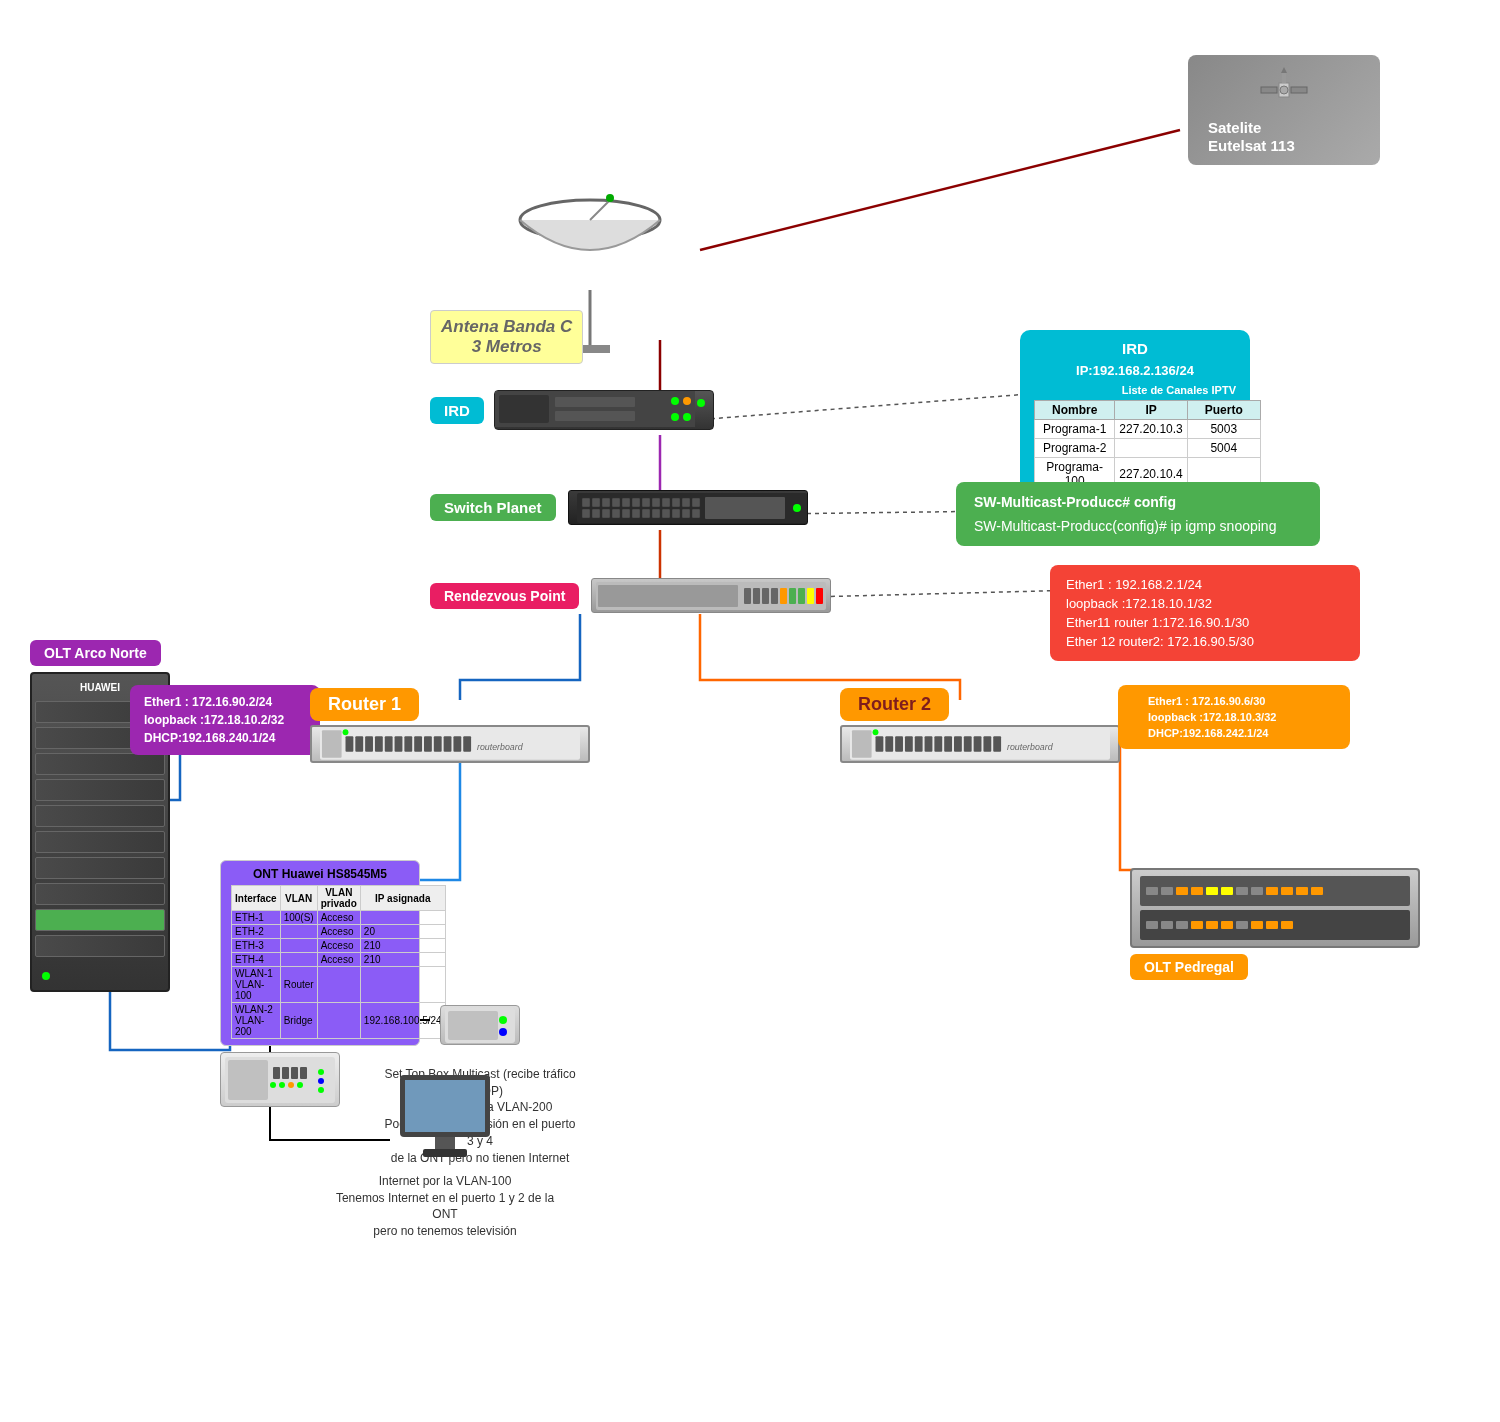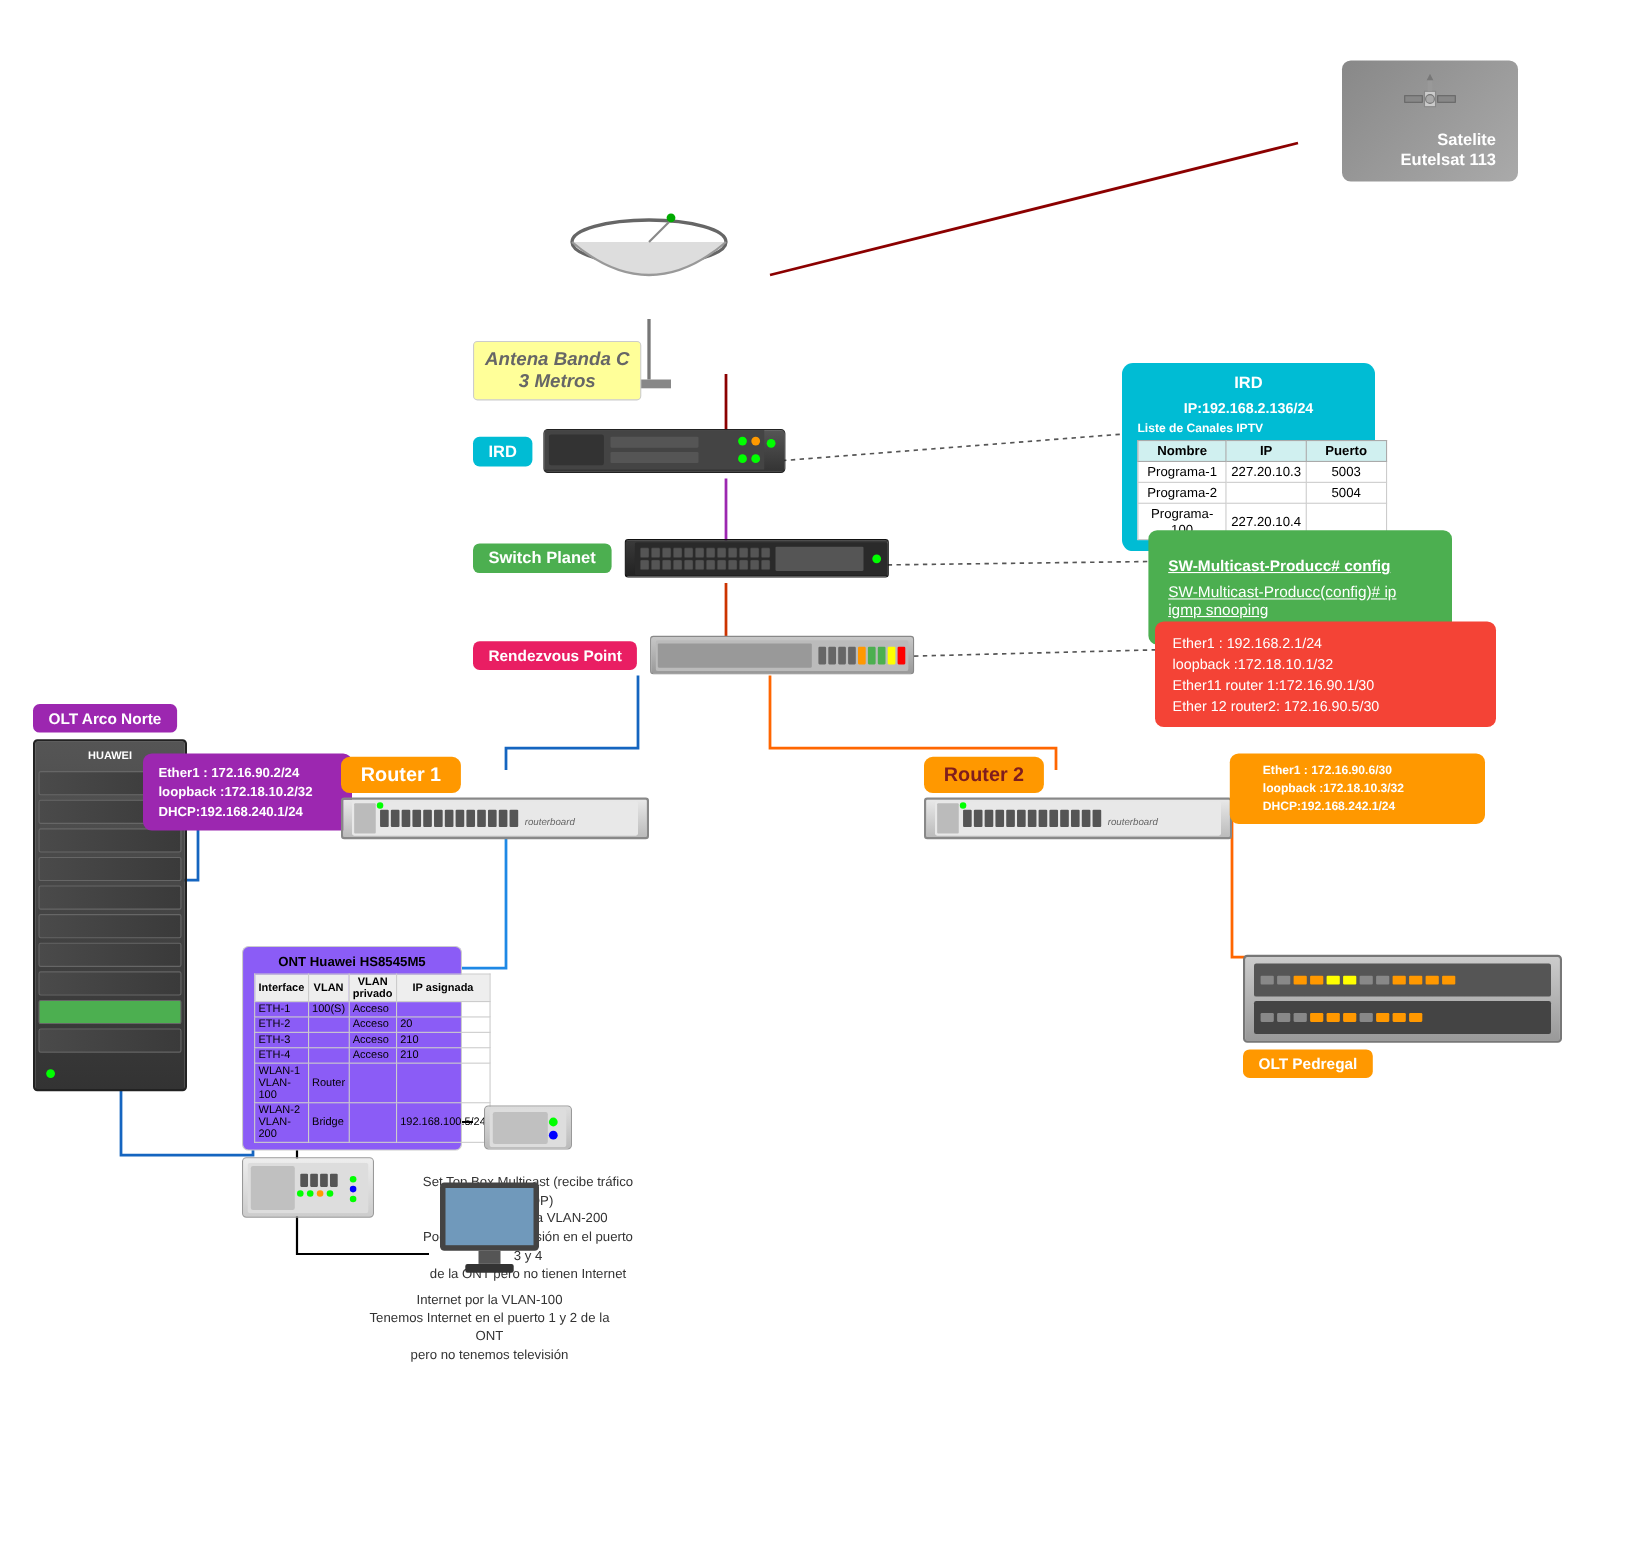--- a/index.html
+++ b/index.html
@@ -26,25 +26,25 @@
       pointer-events: none;
     }
 
     
     .satellite-box {
       position: absolute;
       top: 55px; right: 120px;
       background: linear-gradient(135deg, #888, #aaa);
       border-radius: 8px;
       padding: 10px 20px;
-      text-align: right;
+      text-align: left;
       color: #fff;
       font-weight: bold;
       font-size: 16px;
-      width: 160px;
+      width: 192px;
     }
     .antenna-label {
       position: absolute;
       top: 310px;
       left: 430px;
       background: #ffff99;
       border: 1px solid #ccc;
       border-radius: 4px;
       padding: 6px 10px;
       font-size: 17px;
@@ -161,25 +161,24 @@
       gap: 3px;
     }
 
     
     .green-config-box {
       position: absolute;
       top: 482px;
       right: 180px;
       background: #4caf50;
       border-radius: 8px;
-      padding: 24px 18px;
+      padding: 12px 18px;
       color: #fff;
       font-size: 14px;
-      width: 276px;
-      text-decoration: underline;
+      width: 364px;
     }
 
     
     .rp-area {
       position: absolute;
       top: 578px;
       left: 430px;
       display: flex;
       align-items: center;
       gap: 12px;
@@ -566,21 +565,21 @@
         <circle cx="192" cy="10" r="4" fill="#f90"></circle>
         <circle cx="180" cy="26" r="4" fill="#0f0"></circle>
         <circle cx="192" cy="26" r="4" fill="#0f0"></circle>
       </svg>
     </div>
   </div>
 
   <div class="ird-info-box">
     <div class="title">IRD</div>
     <div class="ip-line">IP:192.168.2.136/24</div>
-    <div style="text-align:left; font-weight:bold; font-size:11px; color:#fff; margin-bottom:4px;">Liste de Canales IPTV</div>
+    <div style="text-align:right; font-weight:bold; font-size:11px; color:#fff; margin-bottom:4px;">Liste de Canales IPTV</div>
     <table class="ird-table">
       <thead>
         <tr>
           <th>Nombre</th>
           <th>IP</th>
           <th>Puerto</th>
         </tr>
       </thead>
       <tbody>
         <tr>

